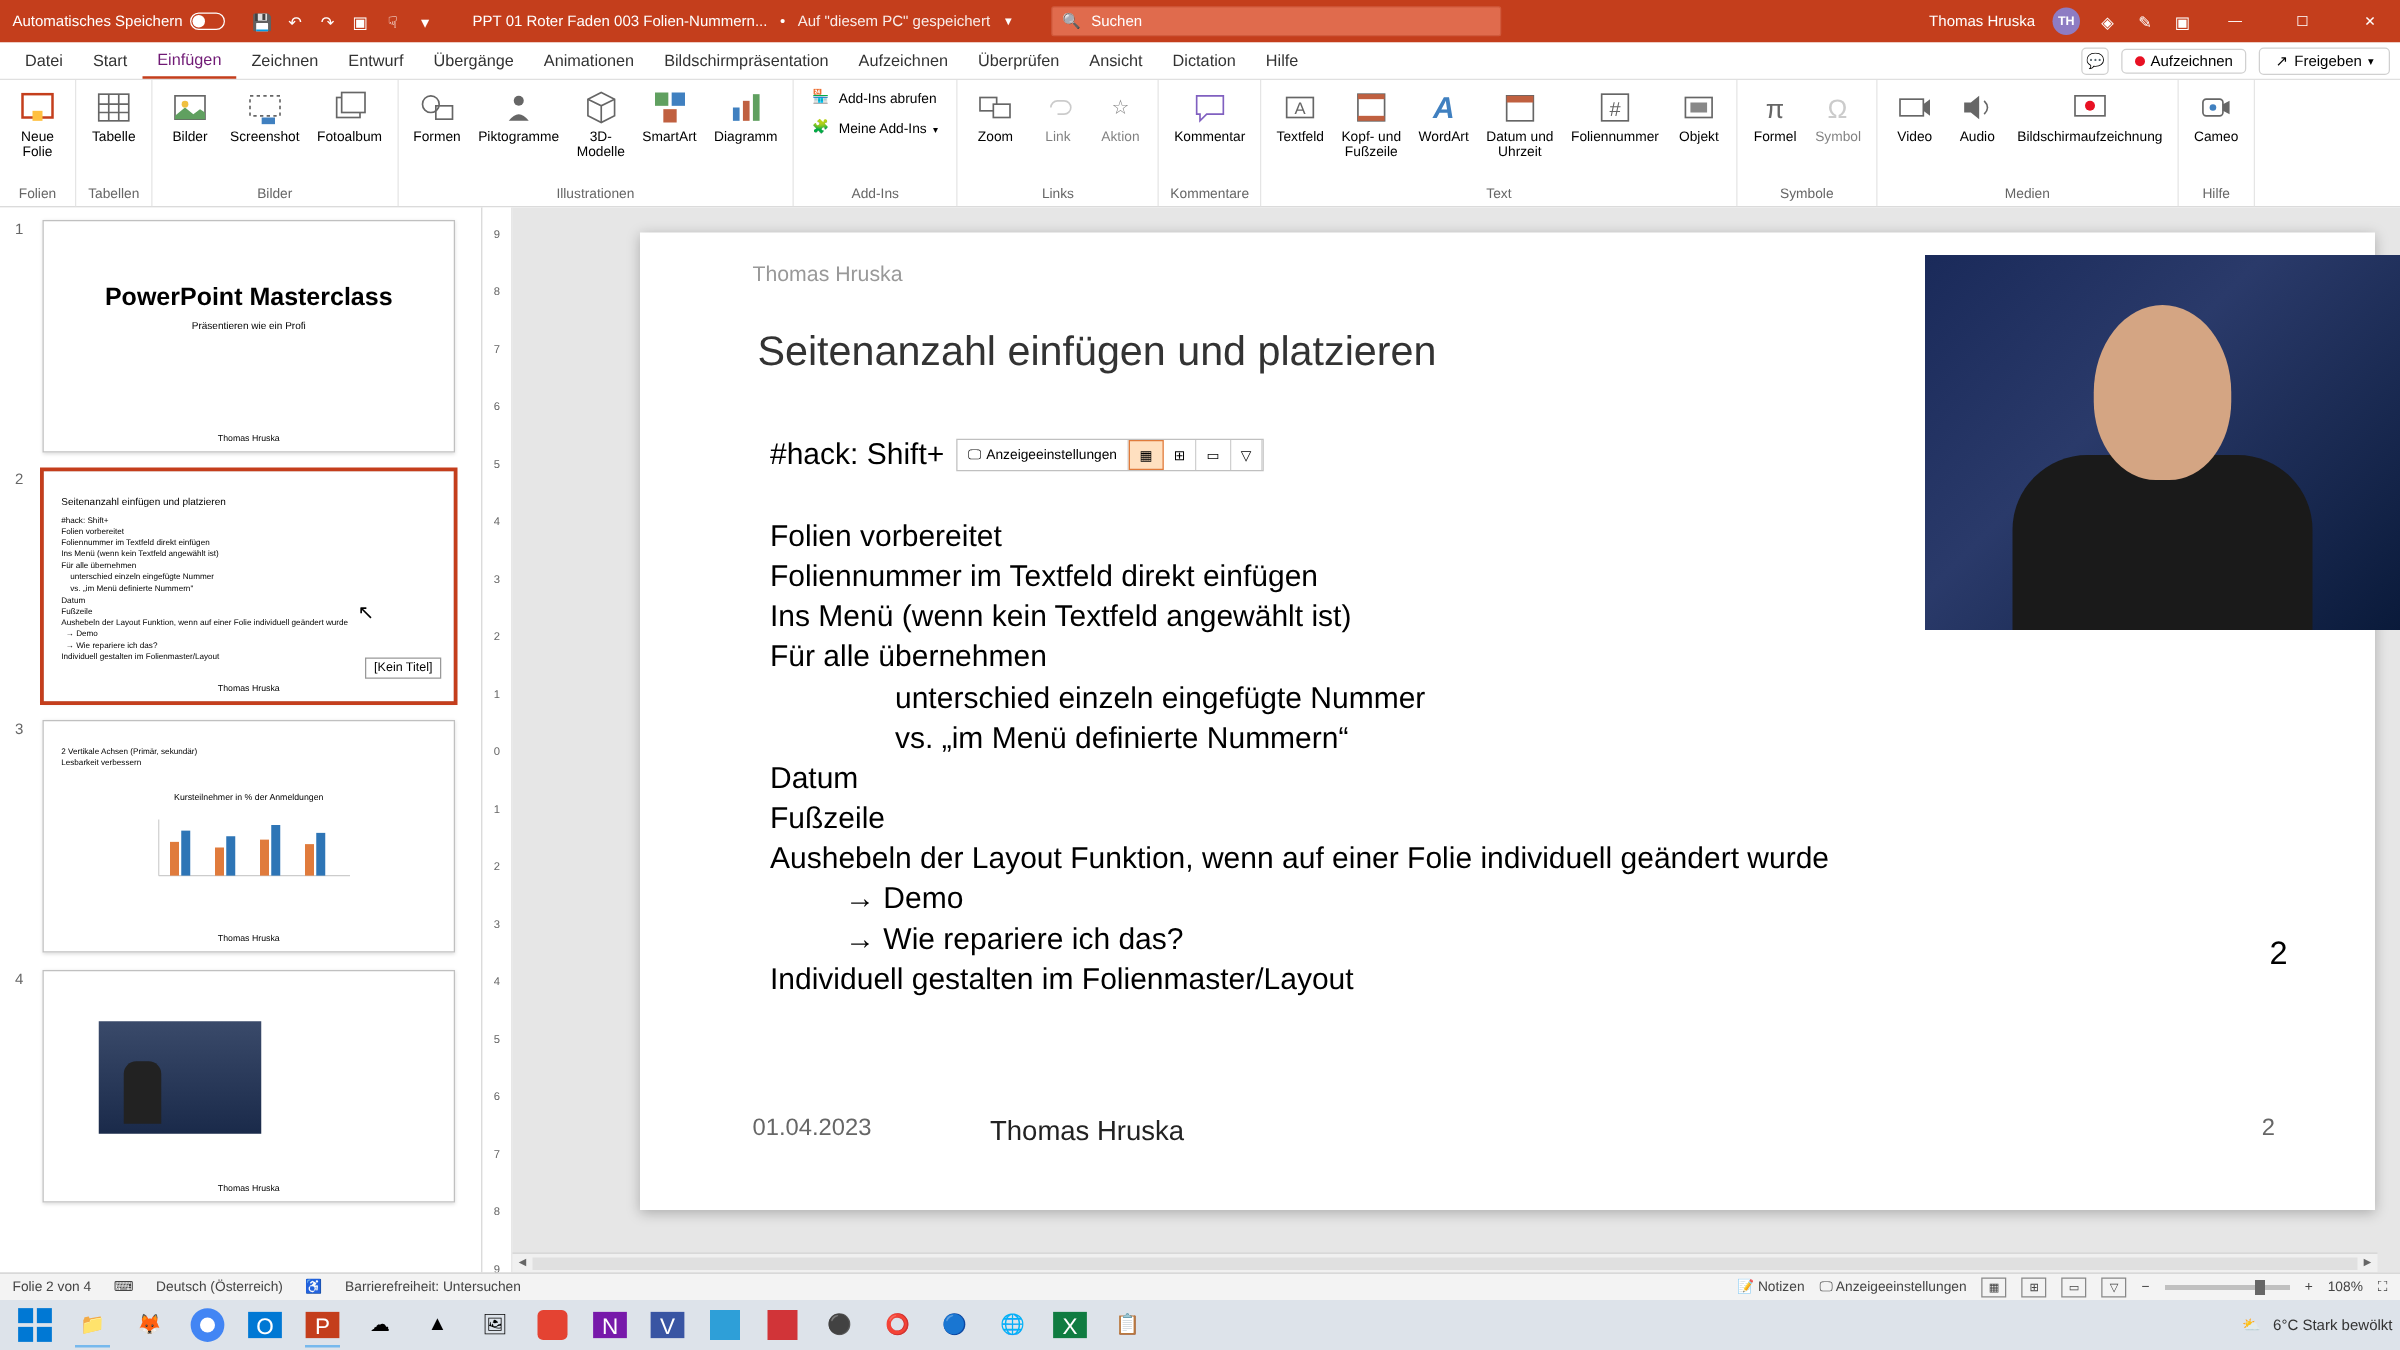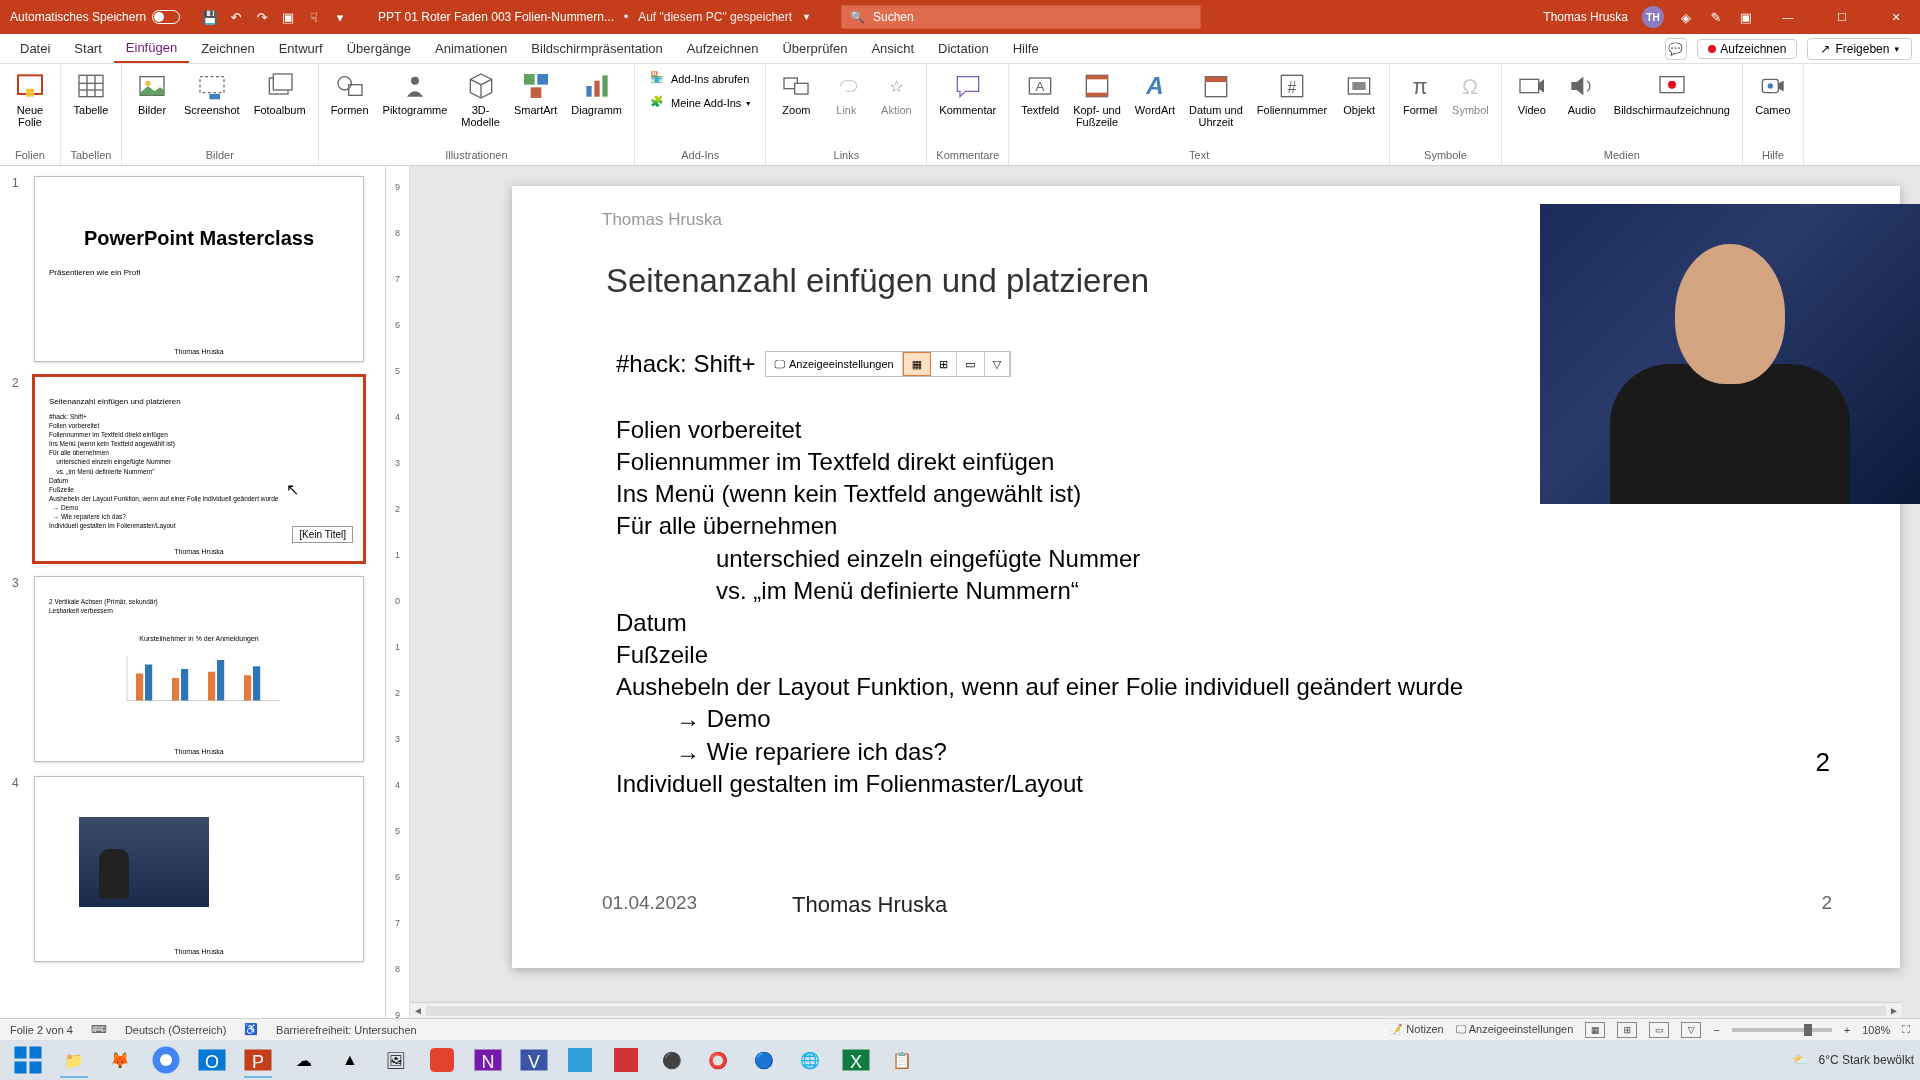--- a/index.html
+++ b/index.html
@@ -50,41 +50,41 @@
 .ruler-h span { width: 12px; text-align: center; }
 
 
 .workspace { position: absolute; top: 166px; left: 0; right: 0; bottom: 62px; display: flex; background: #E6E6E6; }
 .thumbs { width: 386px; background: #fff; border-right: 1px solid #d0d0d0; overflow-y: auto; padding: 10px 12px; }
 .thumb-row { display: flex; gap: 8px; margin-bottom: 14px; }
 .thumb-num { width: 14px; font-size: 12px; color: #666; }
 .thumb { width: 330px; height: 186px; background: #fff; border: 1px solid #c0c0c0; box-shadow: 0 1px 3px rgba(0,0,0,.15); padding: 20px 14px; position: relative; font-size: 7px; cursor: pointer; }
 .thumb.active { outline: 3px solid #C43E1C; outline-offset: -1px; }
 .thumb h1 { font-size: 20px; font-weight: 700; text-align: center; margin-top: 30px; }
-.thumb .sub { font-size: 8px; text-align: left; margin-top: 18px; }
+.thumb .sub { font-size: 8px; text-align: center; margin-top: 6px; }
 .thumb .foot { position: absolute; bottom: 6px; left: 50%; transform: translateX(-50%); font-size: 7px; }
 .thumb .mini-title { font-size: 8px; margin-bottom: 6px; }
 .thumb .mini-line { font-size: 6.5px; line-height: 1.4; }
 .thumb .tooltip { position: absolute; right: 10px; bottom: 18px; background: #fff; border: 1px solid #999; padding: 2px 6px; font-size: 10px; }
 
 .ruler-v { width: 24px; background: #fff; border-right: 1px solid #e0e0e0; display: flex; flex-direction: column; align-items: center; font-size: 9px; color: #666; gap: 36px; padding-top: 16px; }
 
 .canvas-area { flex: 1; position: relative; overflow: auto; padding: 20px 20px 20px 8px; }
 .slide { width: 1388px; height: 782px; background: #fff; box-shadow: 0 2px 10px rgba(0,0,0,.25); margin-left: auto; margin-right: 0; position: relative; padding: 20px 80px 20px 80px; }
 .sl-author { font-size: 17px; color: #999; margin-left: 10px; margin-top: 4px; }
 .sl-title { font-size: 33px; color: #333; margin-top: 32px; margin-left: 14px; }
 .sl-hack { font-size: 24px; margin-top: 50px; margin-left: 24px; display: flex; align-items: center; gap: 10px; }
 .mini-toolbar { display: inline-flex; align-items: center; border: 1px solid #c0c0c0; background: #fff; height: 26px; font-size: 11px; }
 .mini-toolbar .seg { padding: 0 8px; border-right: 1px solid #d0d0d0; height: 100%; display: flex; align-items: center; gap: 4px; }
 .mini-toolbar .seg.active { background: #ffe0c0; border: 1px solid #E07B3C; }
 .sl-body { font-size: 24px; line-height: 1.34; margin-top: 36px; margin-left: 24px; }
 .sl-body .ind1 { margin-left: 100px; }
 .sl-body .ind2 { margin-left: 60px; }
 .sl-pagenum { position: absolute; right: 70px; bottom: 190px; font-size: 26px; }
-.sl-footer { position: absolute; bottom: 50px; left: 90px; right: 68px; display: flex; font-size: 19px; color: #666; }
+.sl-footer { position: absolute; bottom: 50px; left: 90px; right: 80px; display: flex; font-size: 19px; color: #666; }
 .sl-footer .f-date { width: 190px; }
 .sl-footer .f-name { flex: 1; font-size: 22px; color: #222; }
 .sl-footer .f-num { }
 
 .webcam { position: absolute; right: 0; top: 204px; width: 380px; height: 300px; background: linear-gradient(135deg,#1a2a5a 0%, #2a3a6a 40%, #0a1a3a 100%); z-index: 50; overflow: hidden; }
 .person { position: absolute; bottom: 0; left: 50%; transform: translateX(-50%); width: 240px; height: 260px; }
 .person .head { width: 110px; height: 140px; background: #d4a583; border-radius: 50% 50% 45% 45%; margin: 0 auto; position: relative; }
 .person .body { width: 240px; height: 140px; background: #1a1a1a; border-radius: 60px 60px 0 0; margin-top: -20px; }
 
 

